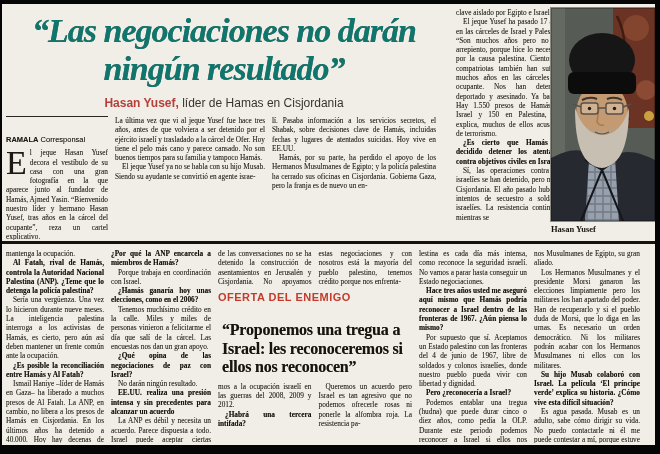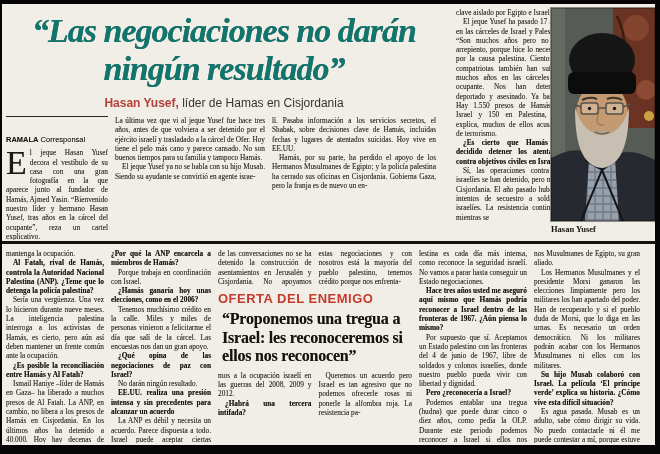--- a/index.html
+++ b/index.html
@@ -36,22 +36,22 @@
   .photo svg{display:block;}
   .photo-caption{position:absolute;left:549px;top:220px;width:104px;
          font-weight:bold;font-size:8.5px;color:#16130f;}
   
   .divider{position:absolute;left:0;top:237px;width:653px;height:3px;background:#16130f;}
   
   .bottom{position:absolute;left:4px;top:245px;width:646px;height:194px;
           display:flex;gap:7px;}
   .bc1{width:98px;} .bc2{width:100px;} .bc3{width:194px;} .bc4{width:108px;} .bc5{width:106px;}
   .sub2{column-count:2;column-gap:7px;}
-  .kicker{font-family:"Liberation Sans", sans-serif;font-weight:bold;font-size:13px;
-          letter-spacing:.5px;color:#c43a2c;margin:5px 0 4px;}
+  .kicker{font-family:"Liberation Sans", sans-serif;font-weight:bold;font-size:11px;
+          letter-spacing:.5px;color:#c43a2c;margin:5px 0 18px;}
   .pullquote{font-weight:bold;font-size:16px;line-height:18.5px;color:#17140f;
           margin:0 4px 5px;letter-spacing:-.2px;text-shadow:0 0 .4px rgba(20,15,10,.5);}
 </style>
 </head>
 <body>
 
 <div class="page">
 
   <div class="headline-block">
     <h1>“Las negociaciones no darán ningún resultado”</h1>

